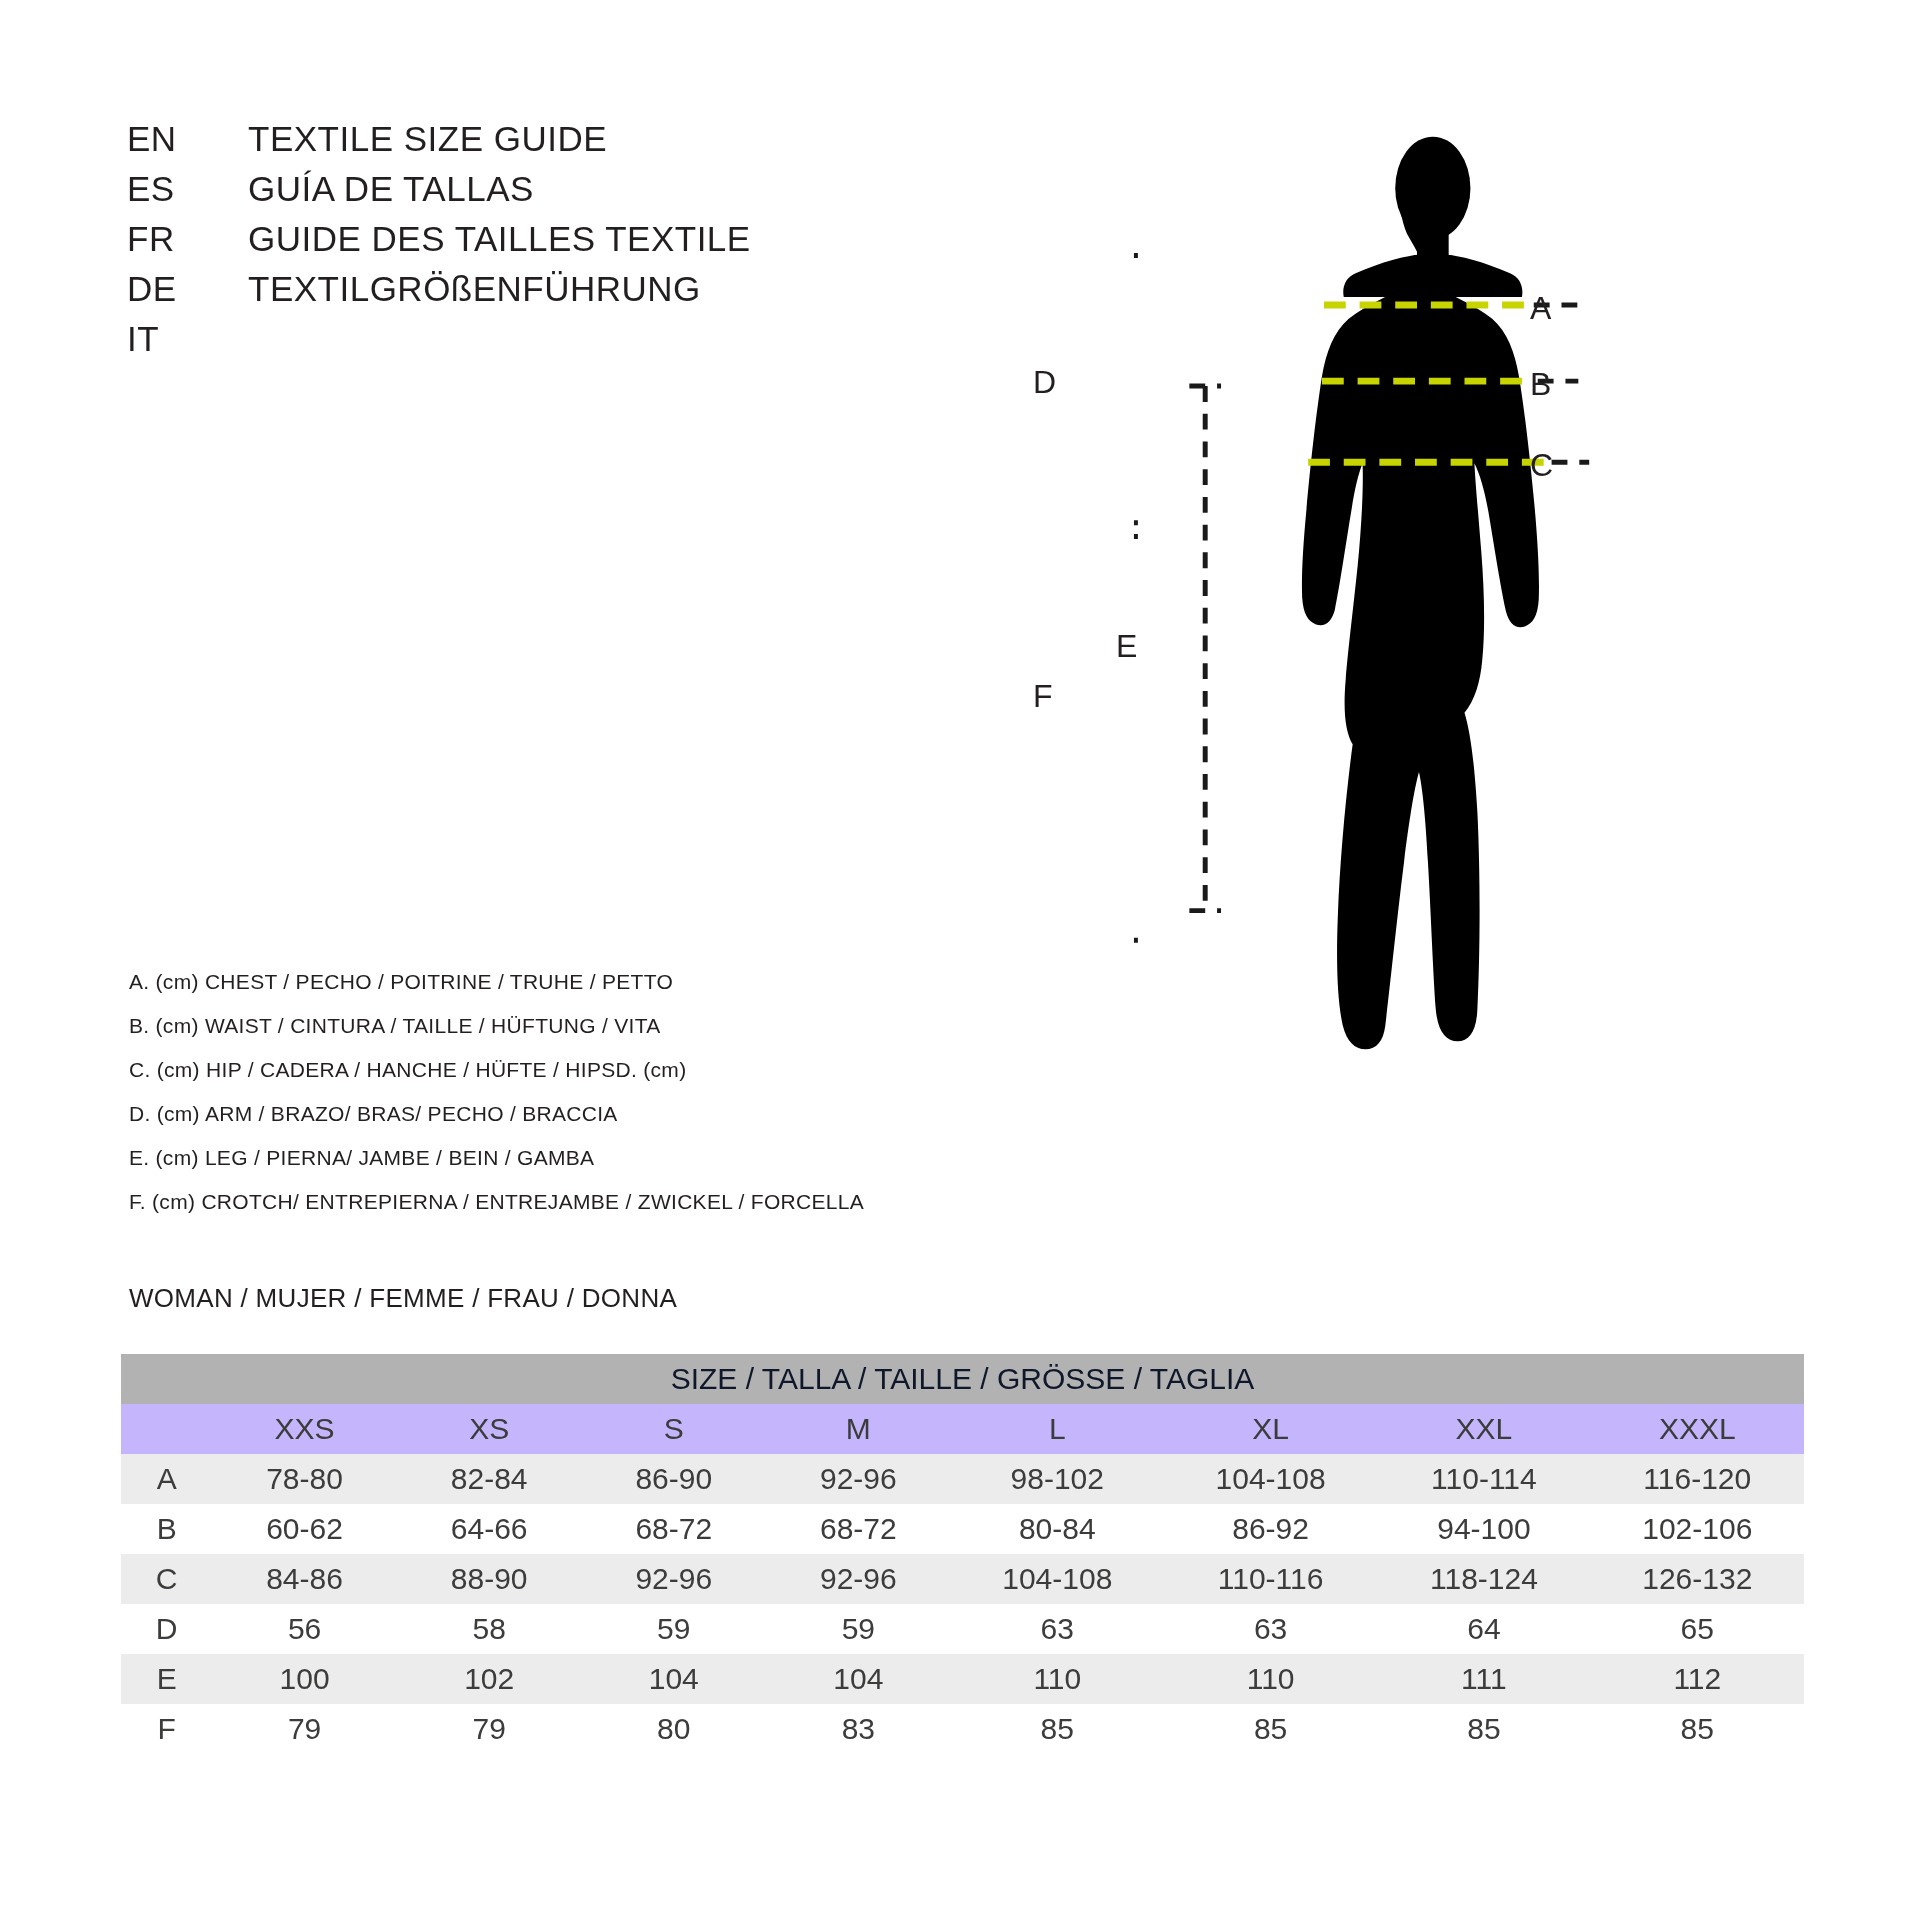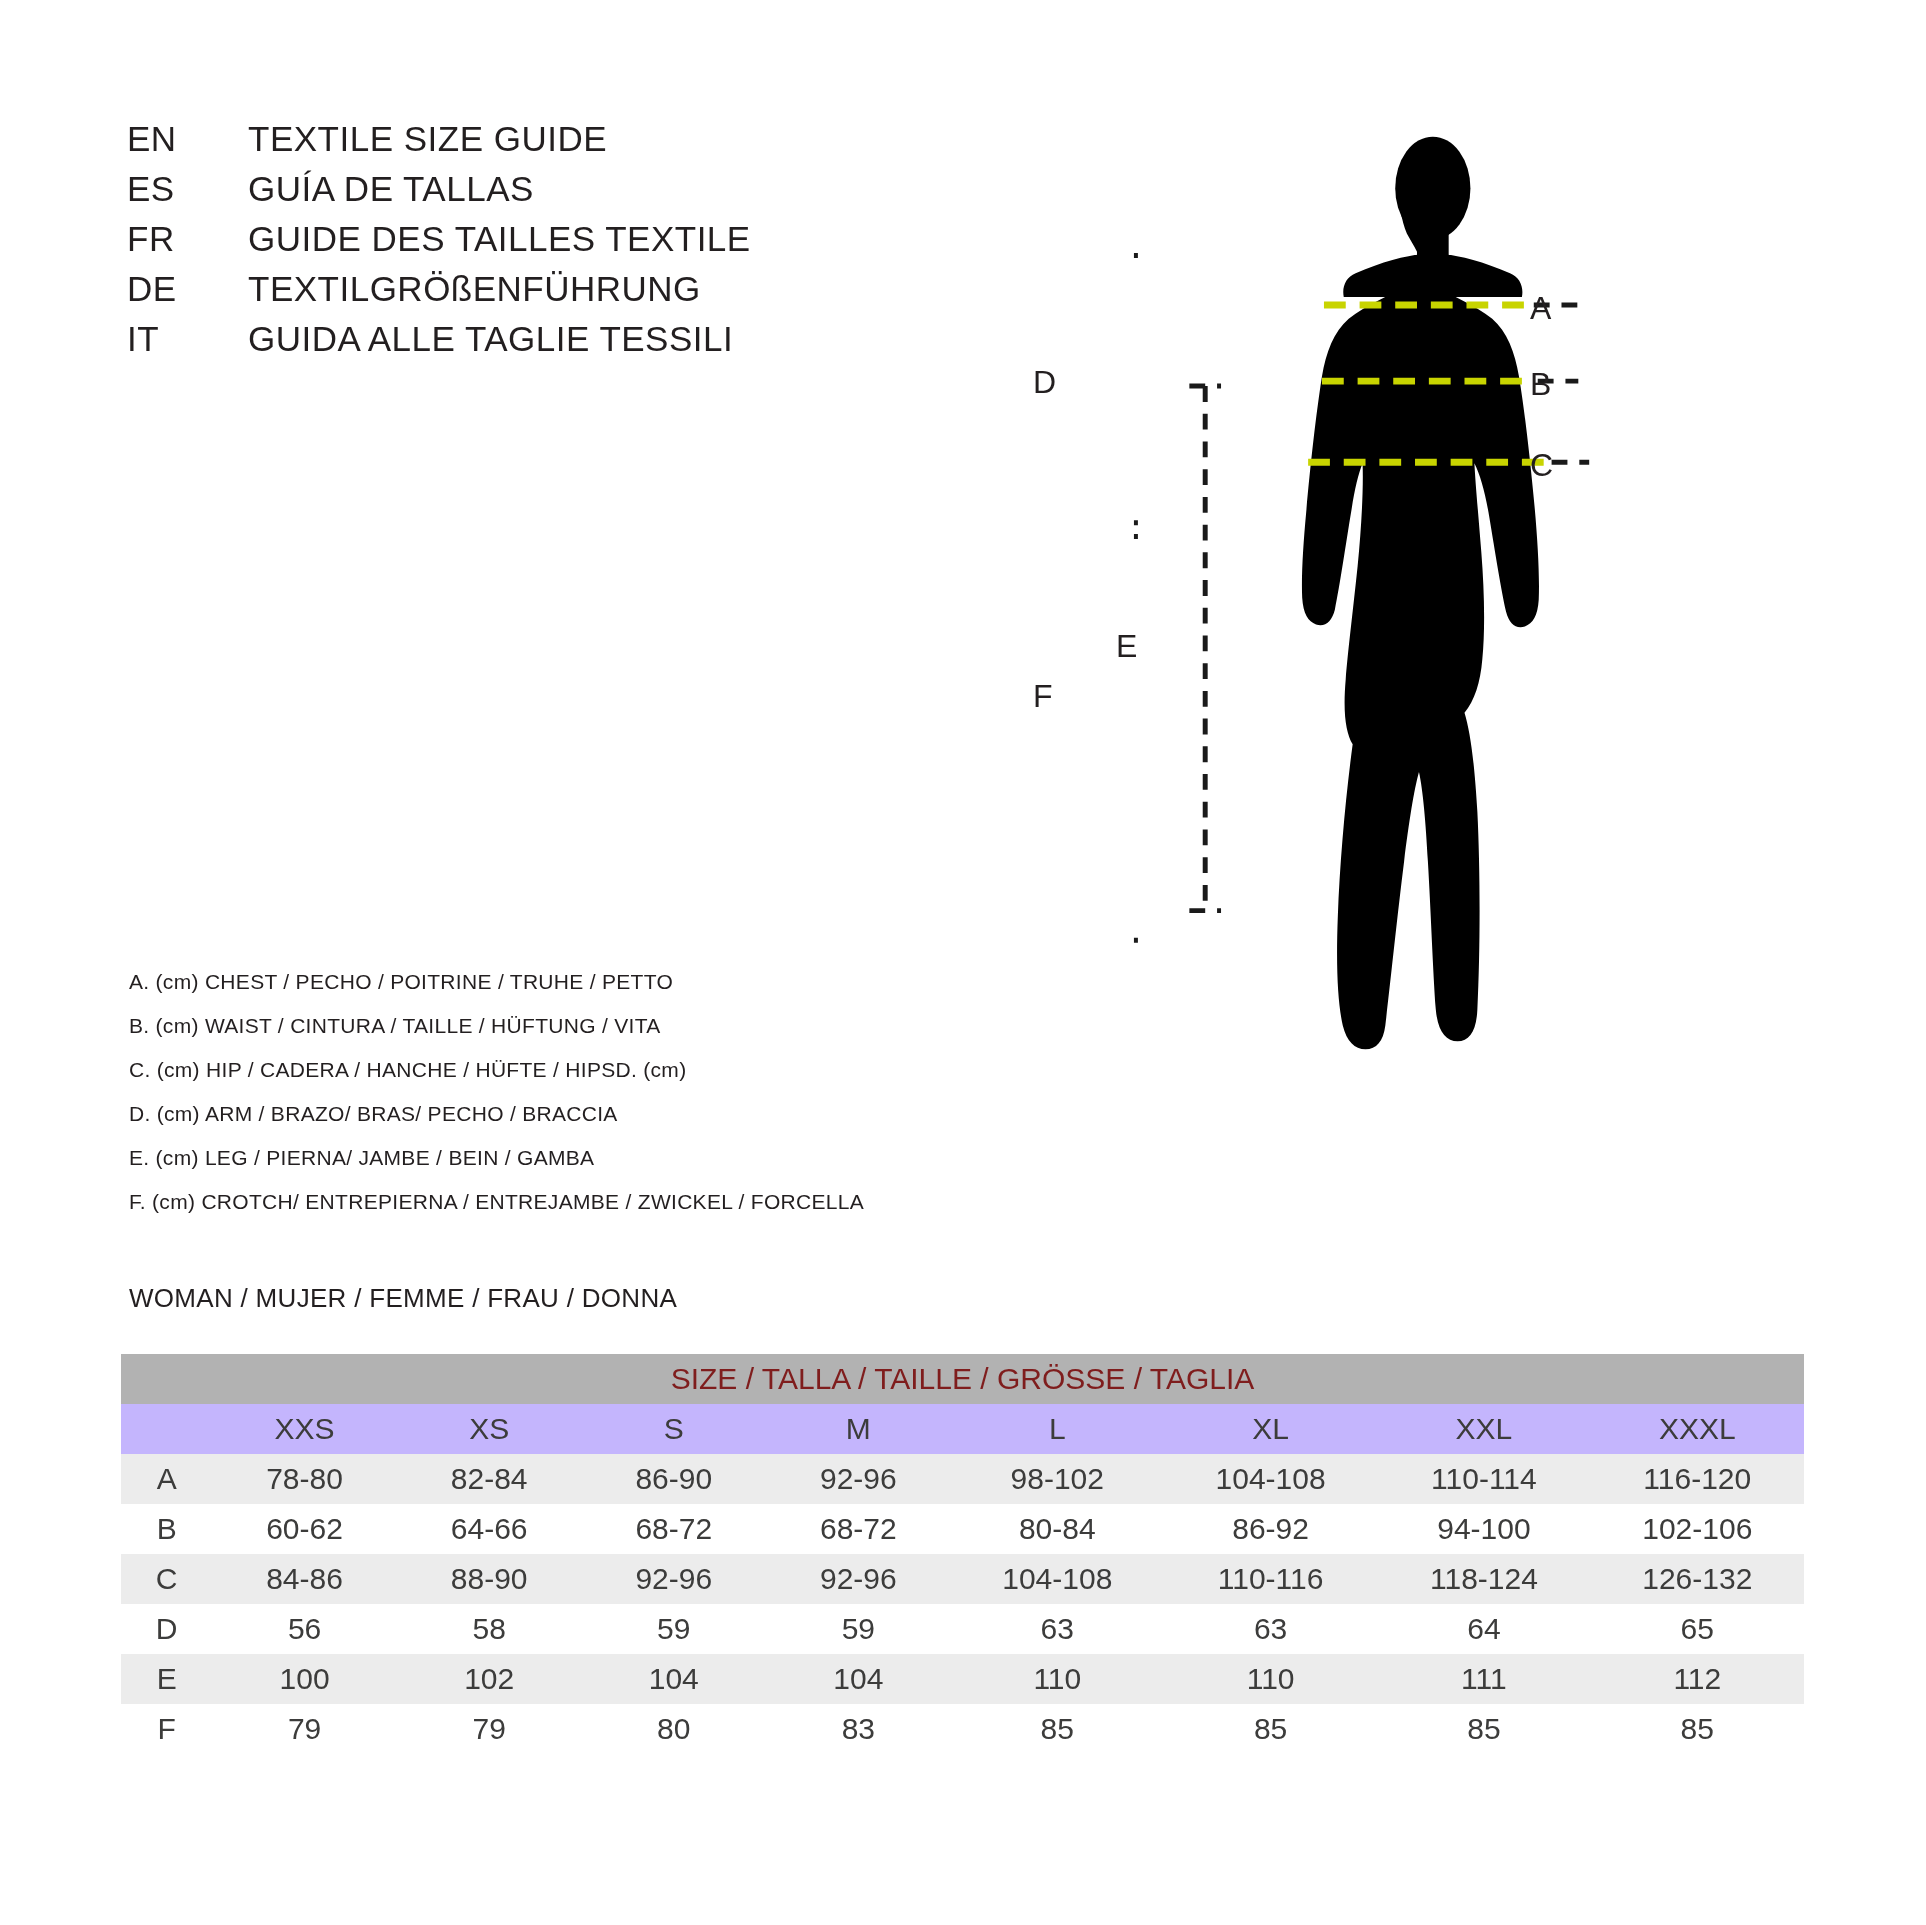--- a/index.html
+++ b/index.html
@@ -101,21 +101,21 @@
     height: 50px;
     font-weight: normal;
     text-align: center;
     vertical-align: middle;
   }
   .tbl-title-row td {
     background: #b2b2b2;
     text-align: left;
     padding-left: 14px;
     font-size: 30px;
-    color: #7f1d1d;
+    color: #0f172a;
     height: 51px;
   }
   .row-alt {
     background: #ececec;
   }
   .row-plain {
     background: #ffffff;
   }
   .col-label {
     width: 89px;
@@ -144,21 +144,20 @@
   <div class="title-row">
     <div class="title-lang">FR</div>
     <div class="title-text">GUIDE DES TAILLES TEXTILE</div>
   </div>
   <div class="title-row">
     <div class="title-lang">DE</div>
     <div class="title-text">TEXTILGRÖßENFÜHRUNG</div>
   </div>
   <div class="title-row">
     <div class="title-lang">IT</div>
-    <div class="title-text">GUIDA ALLE TAGLIE TESSILI</div>
   </div>
 </div>
 
 <div id="figure-area">
   <svg id="silhouette" width="673" height="1109" viewBox="0 0 680 1120">
 
     <path fill="#000000" d="
       M 218 60
       C 200 62 188 78 185 98
       C 182 120 186 146 194 160

